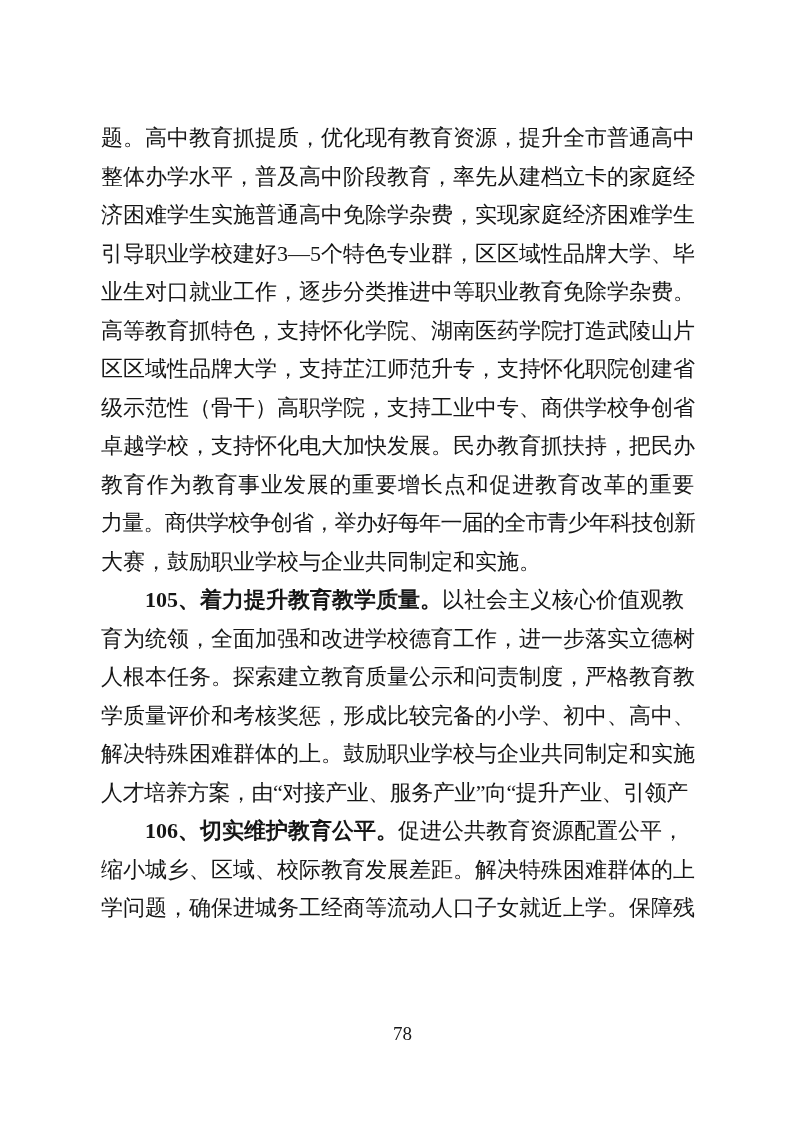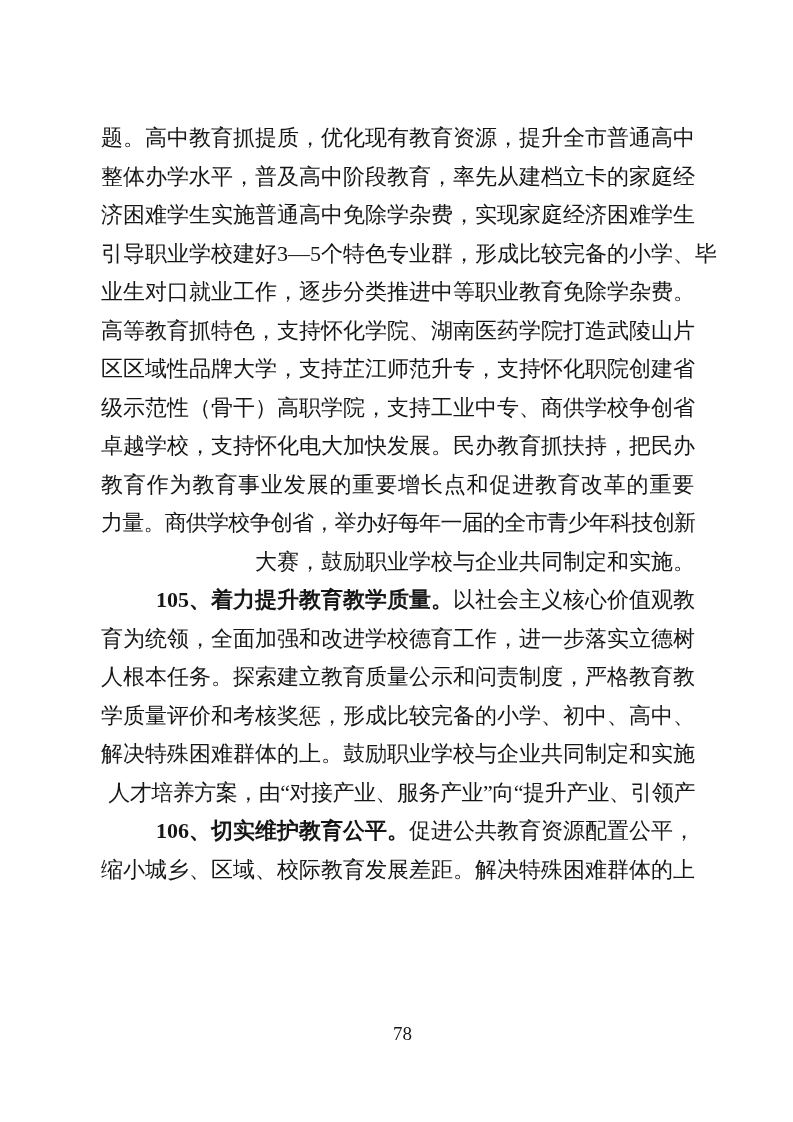--- a/index.html
+++ b/index.html
@@ -10,21 +10,20 @@
     background: #ffffff;
     color: #161616;
     font-family: "Liberation Serif", "DejaVu Serif", serif;
     overflow: hidden;
   }
   .content {
     position: absolute;
     left: 101px;
     top: 119px;
     width: 594px;
-    text-align: right;
   }
   .line {
     height: 38.5px;
     line-height: 38.5px;
     font-size: 22px;
     white-space: nowrap;
   }
   .indent { text-indent: 44px; }
   .bold { font-weight: bold; }
   
@@ -45,21 +44,21 @@
 </head>
 <body>
 
 <div class="page">
   <div class="content">
 
     <div>
       <div class="line">题。高中教育抓提质，优化现有教育资源，提升全市普通高中</div>
       <div class="line">整体办学水平，普及高中阶段教育，率先从建档立卡的家庭经</div>
       <div class="line">济困难学生实施普通高中免除学杂费，实现家庭经济困难学生</div>
-      <div class="line">引导职业学校建好3—5个特色专业群，形成比较完备的小学、毕</div>
+      <div class="line">引导职业学校建好3—5个特色专业群，区区域性品牌大学、毕</div>
       <div class="line">业生对口就业工作，逐步分类推进中等职业教育免除学杂费。</div>
       <div class="line">高等教育抓特色，支持怀化学院、湖南医药学院打造武陵山片</div>
       <div class="line">区区域性品牌大学，支持芷江师范升专，支持怀化职院创建省</div>
       <div class="line">级示范性（骨干）高职学院，支持工业中专、商供学校争创省</div>
       <div class="line">卓越学校，支持怀化电大加快发展。民办教育抓扶持，把民办</div>
       <div class="line ls-wide">教育作为教育事业发展的重要增长点和促进教育改革的重要</div>
       <div class="line ls-t1">力量。商供学校争创省，举办好每年一届的全市青少年科技创新</div>
       <div class="line">大赛，鼓励职业学校与企业共同制定和实施。</div>
     </div>
 
@@ -68,18 +67,19 @@
       <div class="line">育为统领，全面加强和改进学校德育工作，进一步落实立德树</div>
       <div class="line">人根本任务。探索建立教育质量公示和问责制度，严格教育教</div>
       <div class="line">学质量评价和考核奖惩，形成比较完备的小学、初中、高中、</div>
       <div class="line">解决特殊困难群体的上。鼓励职业学校与企业共同制定和实施</div>
       <div class="line ls-t2">人才培养方案，由“对接产业、服务产业”向“提升产业、引领产</div>
     </div>
 
     <div>
       <div class="line indent"><span class="bold">106、切实维护教育公平。</span><span>促进公共教育资源配置公平，</span></div>
       <div class="line">缩小城乡、区域、校际教育发展差距。解决特殊困难群体的上</div>
+      <div class="line">学问题，确保进城务工经商等流动人口子女就近上学。保障残</div>
     </div>
 
   </div>
 
   <div class="page-number">78</div>
 </div>
 
 </body></html>

